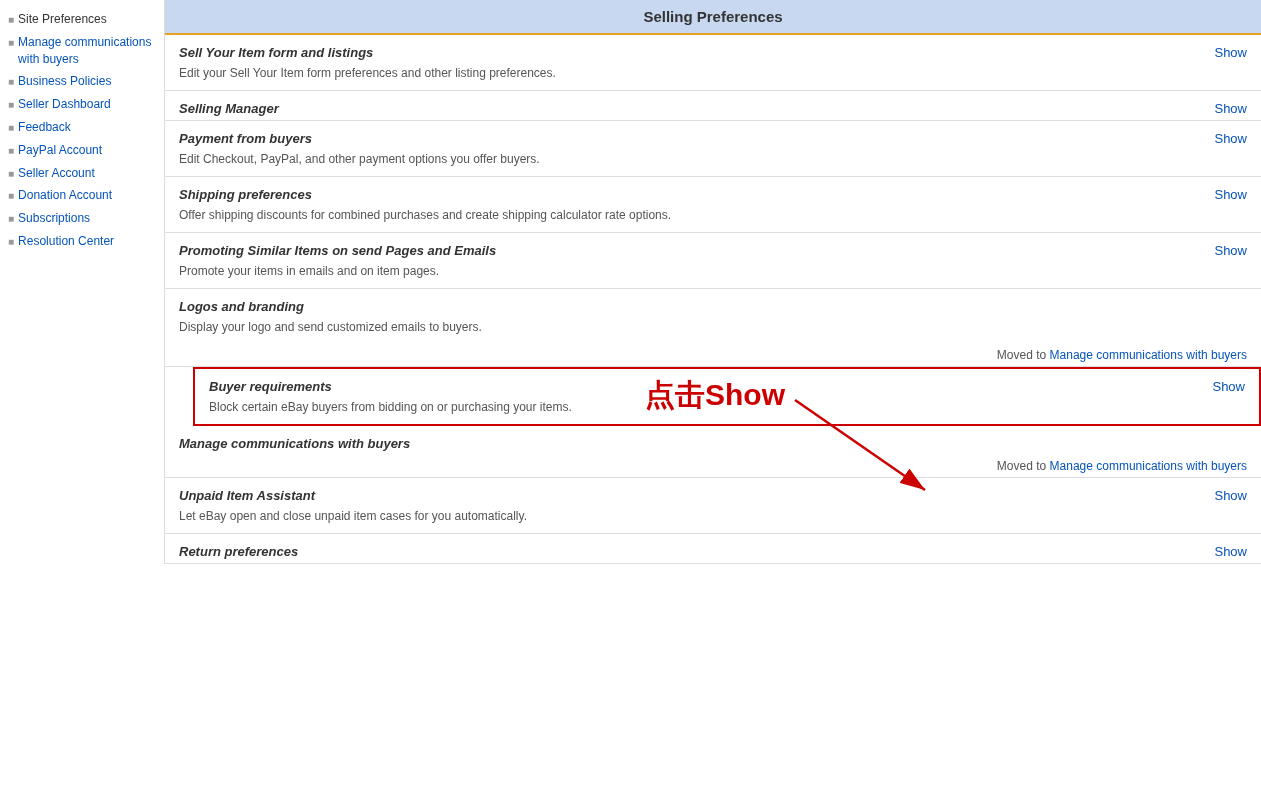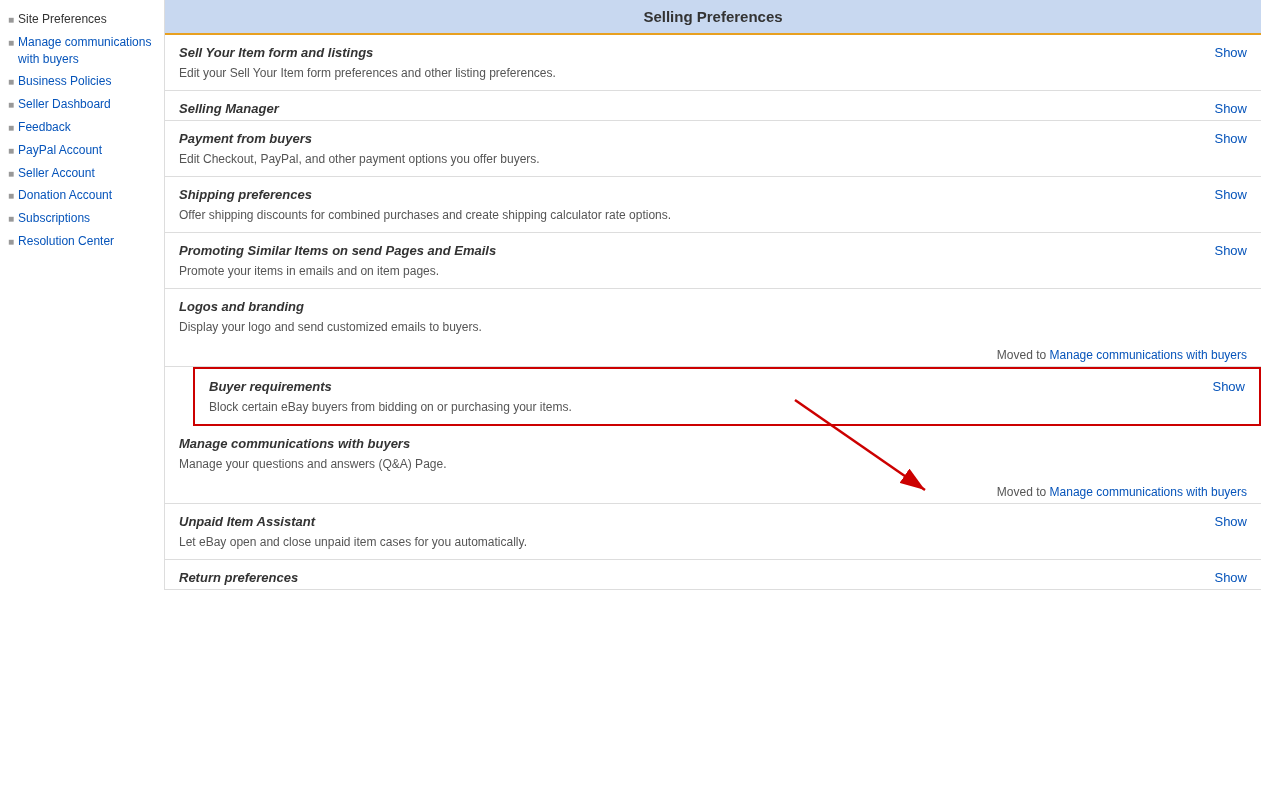--- a/index.html
+++ b/index.html
@@ -210,37 +210,37 @@
         <div class="section-header">
           <span class="section-title">Buyer requirements</span>
           <a href="#" class="section-show-link">Show</a>
         </div>
         <div class="section-desc">Block certain eBay buyers from bidding on or purchasing your items.</div>
       </div>
       <div class="section-row">
         <div class="section-header">
           <span class="section-title">Manage communications with buyers</span>
         </div>
-        <div class="section-desc">Manage your questions and answers (Q&amp;A) Page.</div>
         <div class="section-moved"><span>Moved to </span><a href="#">Manage communications with buyers</a></div>
       </div>
       <div class="section-row">
         <div class="section-header">
           <span class="section-title">Unpaid Item Assistant</span>
           <a href="#" class="section-show-link">Show</a>
         </div>
         <div class="section-desc">Let eBay open and close unpaid item cases for you automatically.</div>
       </div>
       <div class="section-row">
         <div class="section-header">
           <span class="section-title">Return preferences</span>
           <a href="#" class="section-show-link">Show</a>
         </div>
       </div>
 
+  <div class="annotation-text" id="annotation-text" style="top: 340px; left: 480px; font-size: 30px; font-weight: bold; color: rgb(204, 0, 0);">点击Show</div>
       <svg class="annotation-arrow" width="160" height="120" id="annotation-arrow" style="top: 355px; left: 620px;">
       <defs>
         <marker id="arrowhead" markerWidth="10" markerHeight="7" refX="10" refY="3.5" orient="auto">
           <polygon points="0 0, 10 3.5, 0 7" fill="#cc0000"></polygon>
         </marker>
       </defs>
       <line x1="10" y1="10" x2="140" y2="100" stroke="#cc0000" stroke-width="2.5" marker-end="url(#arrowhead)"></line>
     </svg>
     </div>
 </div>

